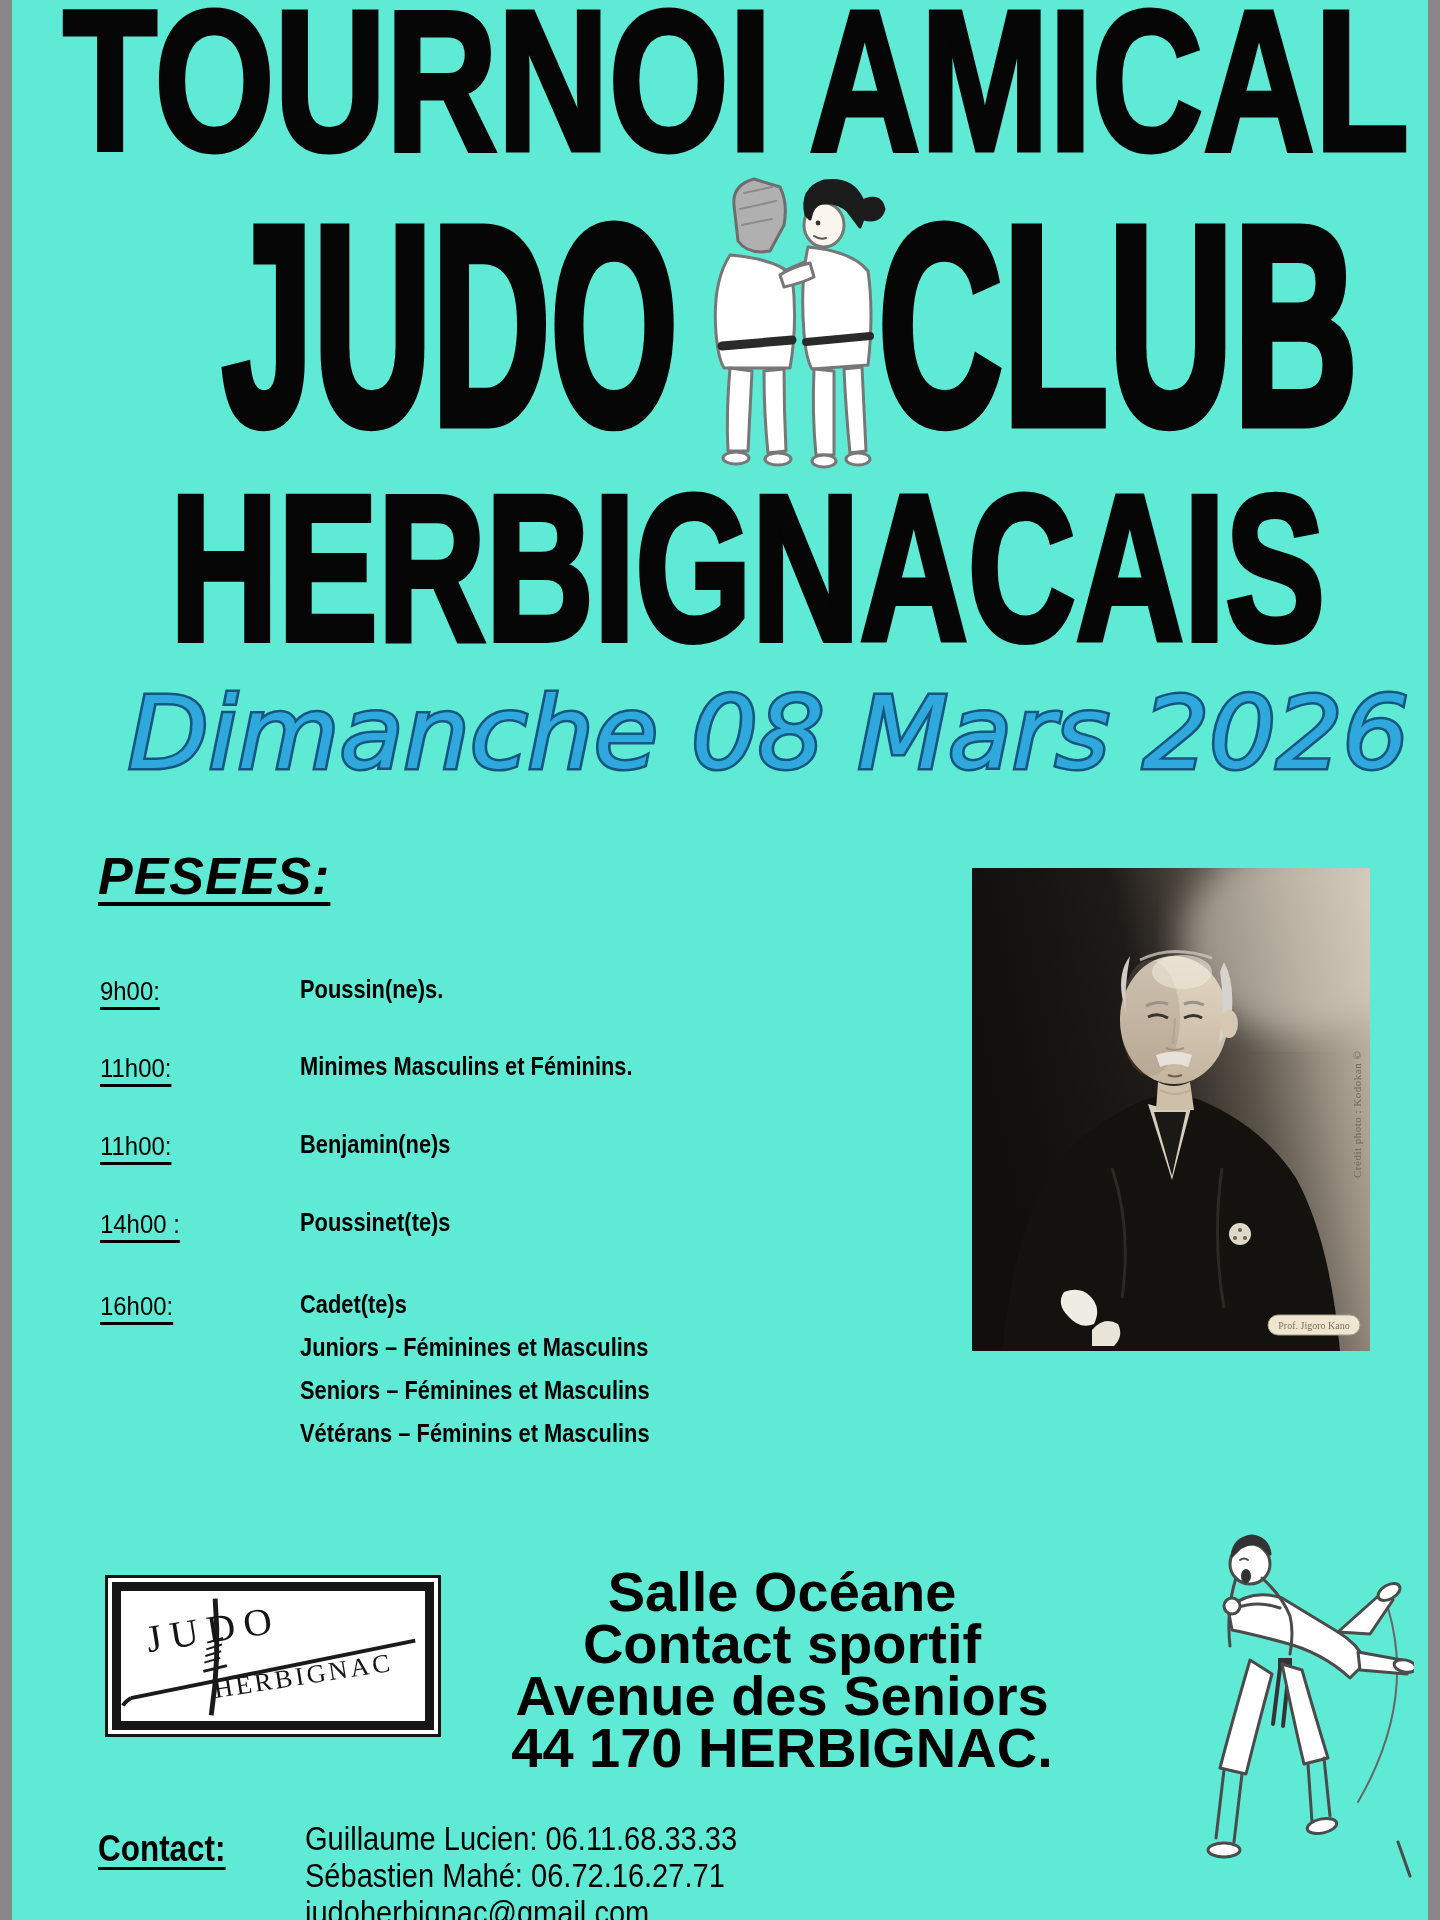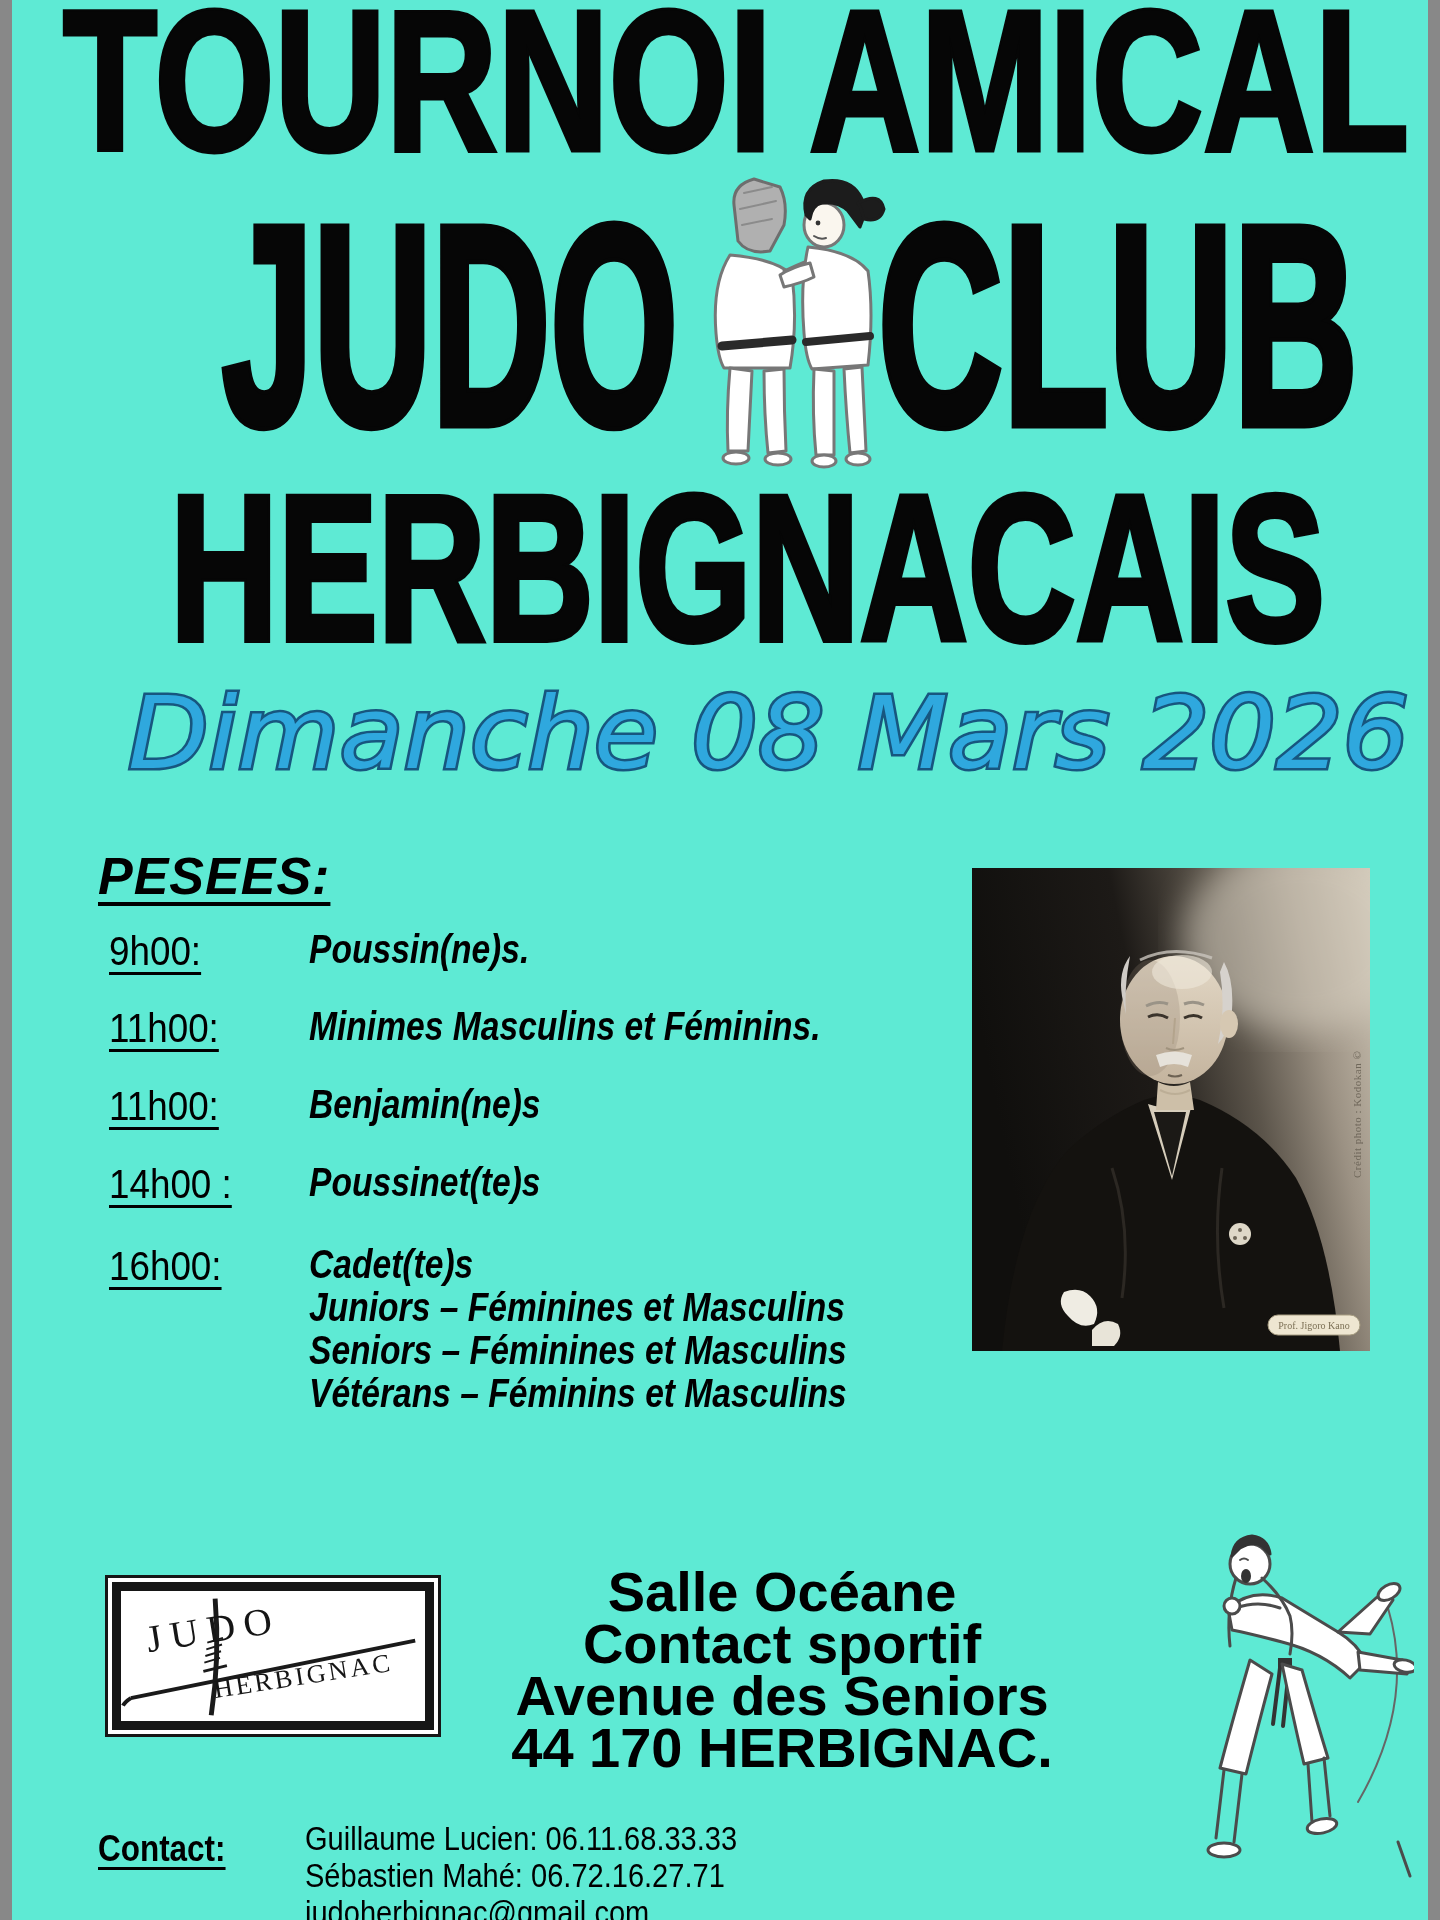--- a/index.html
+++ b/index.html
@@ -10,25 +10,25 @@
   
   .header-svg{left:0;top:0;}
   .t-black{font-family:"Liberation Sans",sans-serif;font-weight:bold;fill:#060606;
            stroke:#060606;paint-order:stroke;}
   .t-date{font-family:"DejaVu Sans",sans-serif;font-style:italic;font-weight:500;
           fill:#2fa8de;stroke:#17567f;paint-order:stroke;}
 
   
   .pesees{left:86px;top:846px;font-size:52px;font-weight:bold;letter-spacing:1px;
           text-decoration:underline;text-decoration-thickness:4px;text-underline-offset:8px;font-style:italic;}
-  .wrow{left:97px;font-size:40px;line-height:46px;width:900px;height:46px;}
+  .wrow{left:88px;font-size:26px;line-height:46px;width:900px;height:46px;margin-top:40px;}
   .wtime{position:absolute;left:0;top:0;white-space:nowrap;
          text-decoration:underline;text-decoration-thickness:3px;text-underline-offset:7px;
          transform:scaleX(.92);transform-origin:left top;}
-  .wcats{position:absolute;left:200px;top:0;font-weight:bold;font-style:italic;}
+  .wcats{position:absolute;left:200px;top:0;font-weight:bold;}
   .wcat{transform:scaleX(.84);transform-origin:left top;white-space:nowrap;line-height:43px;}
 
   
   .photo{left:960px;top:868px;width:398px;height:483px;}
 
   
   .logo{left:93px;top:1575px;width:336px;height:162px;border:3px solid #161616;
         box-sizing:border-box;background:#fff;}
   .logo-inner{position:absolute;left:4px;top:4px;right:4px;bottom:4px;border:9px solid #161616;}
 

